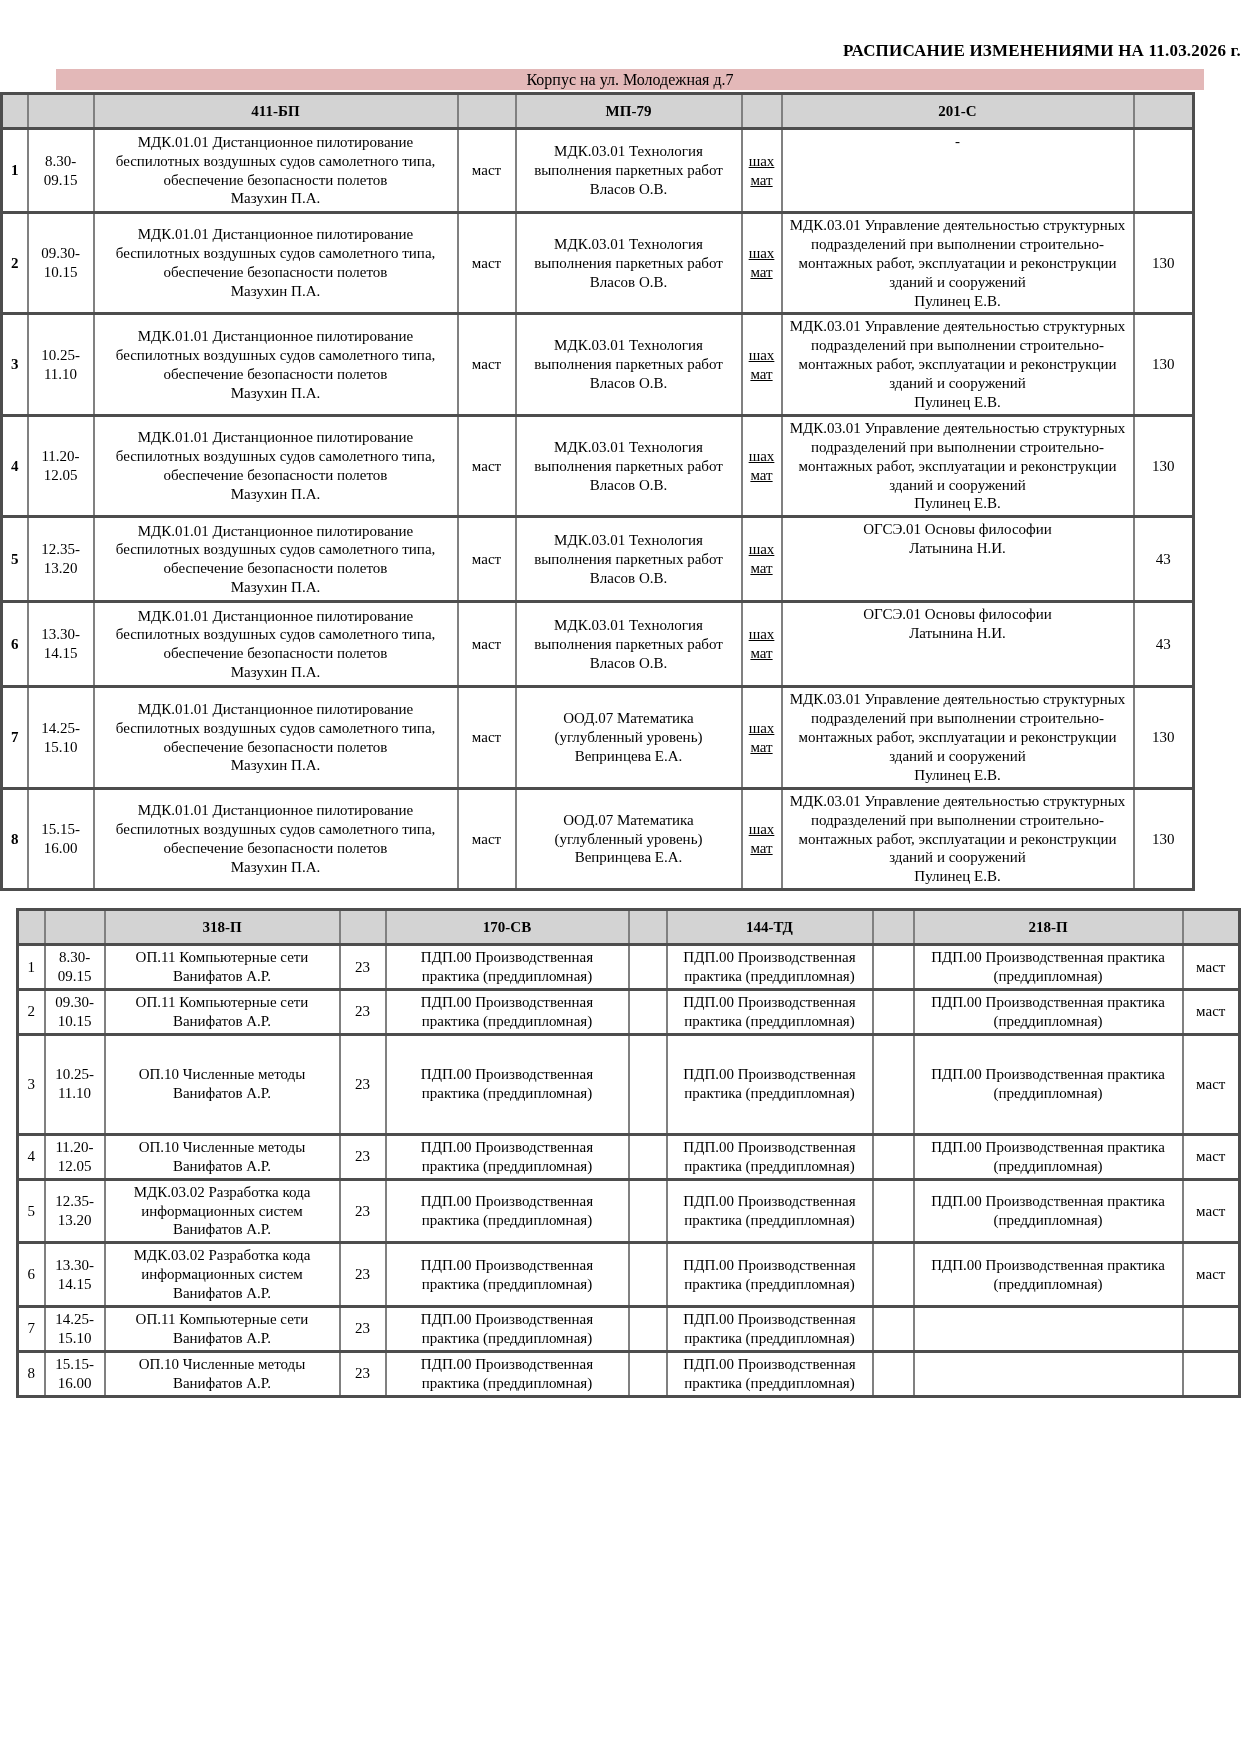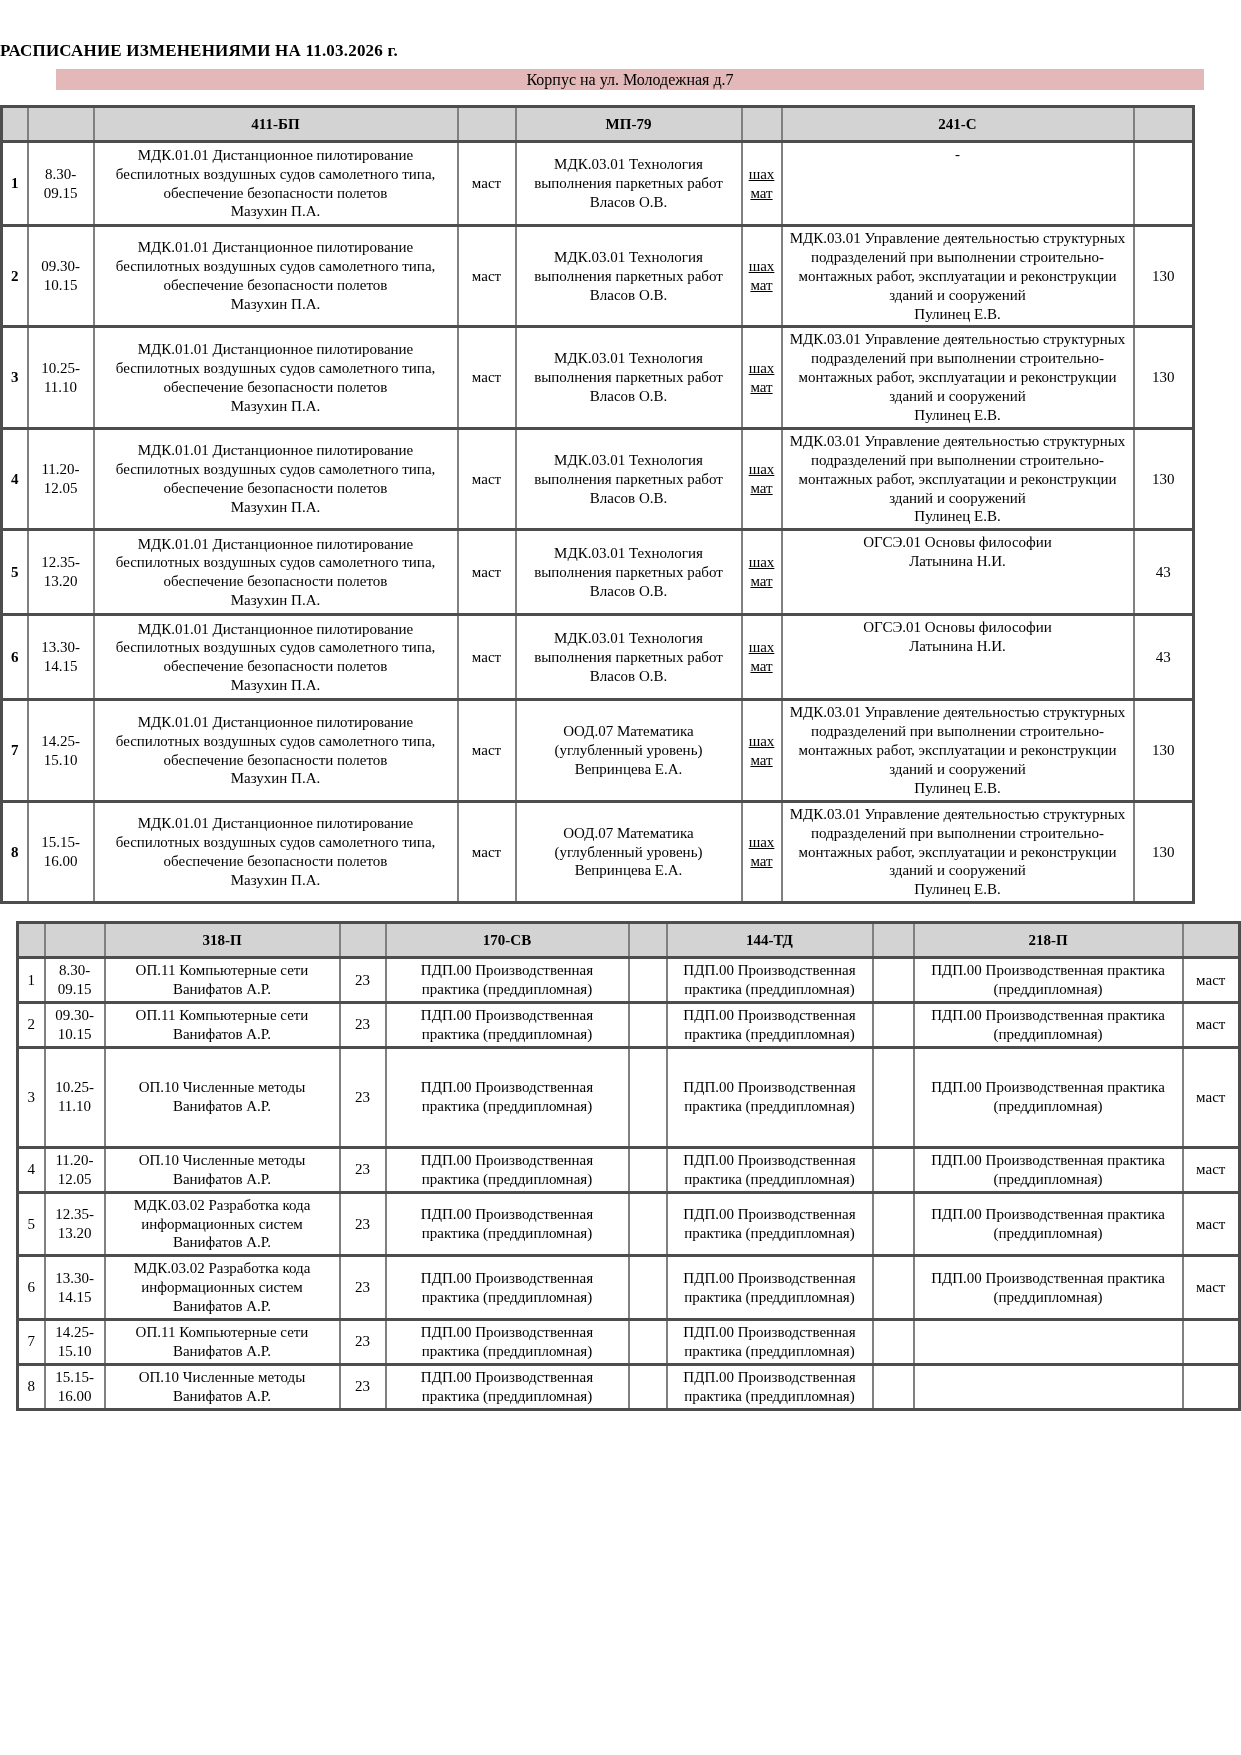--- a/index.html
+++ b/index.html
@@ -11,27 +11,27 @@
   }
   html,body{margin:0;padding:0;background:#ffffff;}
   body{
     width:1241px;height:1755px;
     font-family:"Liberation Serif","DejaVu Serif",serif;
     color:var(--text);
     overflow:hidden;
   }
   .page{width:1241px;height:1755px;position:relative;padding-top:40px;box-sizing:border-box;}
   .doc-title{
-    text-align:left;
+    text-align:right;
     font-size:17px;font-weight:bold;
     height:22px;line-height:22px;
     letter-spacing:.2px;
   }
   .banner{
-    margin:7px 0 15px 56px;
+    margin:7px 0 2px 56px;
     width:1148px;height:21px;line-height:21px;
     background:var(--banner-bg);
     text-align:center;font-size:16px;
   }
   table.sched{
     border-collapse:collapse;table-layout:fixed;
     font-size:15px;line-height:1.26;
     border:3px solid var(--border-h);
   }
   #t1{width:1192px;}
@@ -94,21 +94,21 @@
         <col style="width:60px">
     </colgroup>
     <tbody>
         <tr class="hdr">
           <td></td>
           <td></td>
           <td>411-БП</td>
           <td></td>
           <td>МП-79</td>
           <td></td>
-          <td>241-С</td>
+          <td>201-С</td>
           <td></td>
         </tr>
         <tr class="r1">
           <td class="num">1</td>
           <td class="time">8.30-09.15</td>
           <td class="subj">
             <div>МДК.01.01 Дистанционное пилотирование беспилотных воздушных судов самолетного типа, обеспечение безопасности полетов</div>
             <div>Мазухин П.А.</div>
           </td>
           <td class="room-mast">маст</td>

